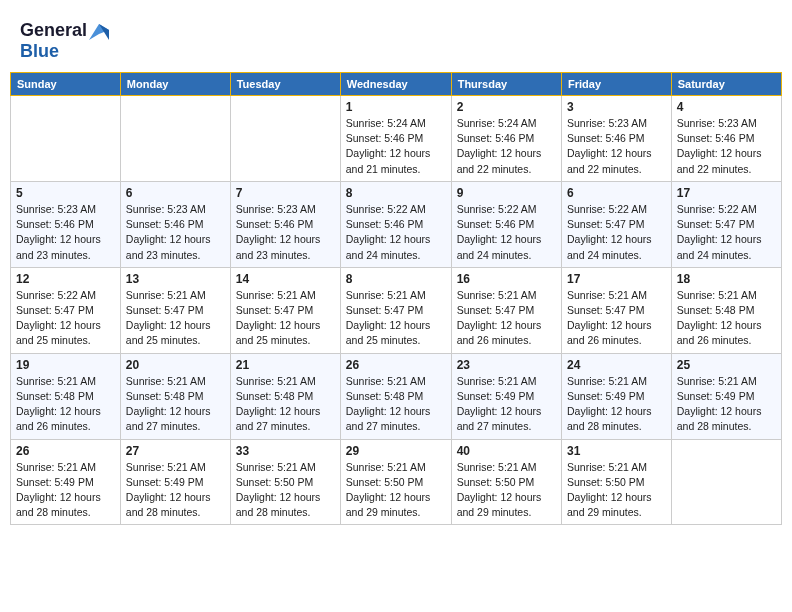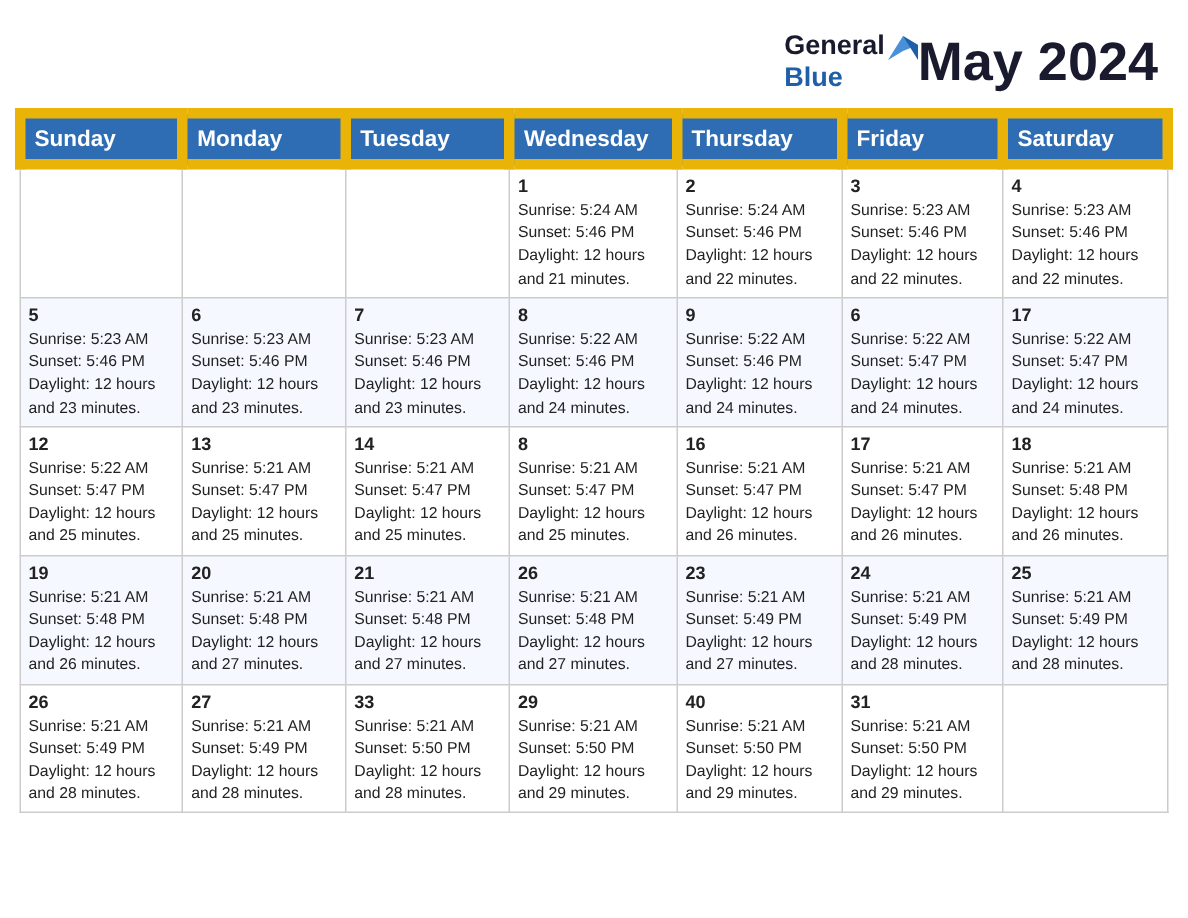--- a/index.html
+++ b/index.html
@@ -5,21 +5,21 @@
     * { box-sizing: border-box; margin: 0; padding: 0; }
     body {
       font-family: Arial, sans-serif;
       background: #fff;
       width: 792px;
       min-height: 612px;
       padding: 10px;
     }
     .header {
       display: flex;
-      justify-content: flex-end;
+      justify-content: space-between;
       align-items: flex-start;
       padding: 10px 10px 5px 10px;
     }
     .logo {
       display: flex;
       flex-direction: column;
       align-items: flex-start;
     }
     .logo-line {
       display: flex;
@@ -40,22 +40,22 @@
     .calendar {
       width: 100%;
       border-collapse: collapse;
       margin-top: 5px;
     }
     .calendar th {
       background-color: #2e6db4;
       color: #fff;
       text-align: left;
       padding: 5px 6px;
-      font-size: 15px;
-      border: 7px solid #eab308;
+      font-size: 11px;
+      border: 1px solid #eab308;
     }
     .calendar td {
       vertical-align: top;
       padding: 4px 5px;
       border: 1px solid #ccc;
       font-size: 10.5px;
       color: #222;
       width: 113px;
       min-height: 70px;
       background: #fff;
@@ -85,21 +85,20 @@
       <svg width="20" height="16" viewBox="0 0 20 16" style="margin-left:2px;margin-bottom:-2px;">
         <polygon points="0,16 10,0 20,6 10,10" fill="#4a90d9"></polygon>
         <polygon points="10,0 20,6 20,16" fill="#1e5fa8"></polygon>
       </svg>
     </div>
     <div>
       <span style="font-size:18px;font-weight:bold;color:#1e5fa8;margin-top:15px;">Blue</span>
     </div>
   </div>
   <div class="title-area">
-    <div class="month-title">May 2024</div>
   </div>
 </div>
 
 <table class="calendar">
   <thead>
     <tr>
     <th>Sunday</th>
         <th>Monday</th>
         <th>Tuesday</th>
         <th>Wednesday</th>

